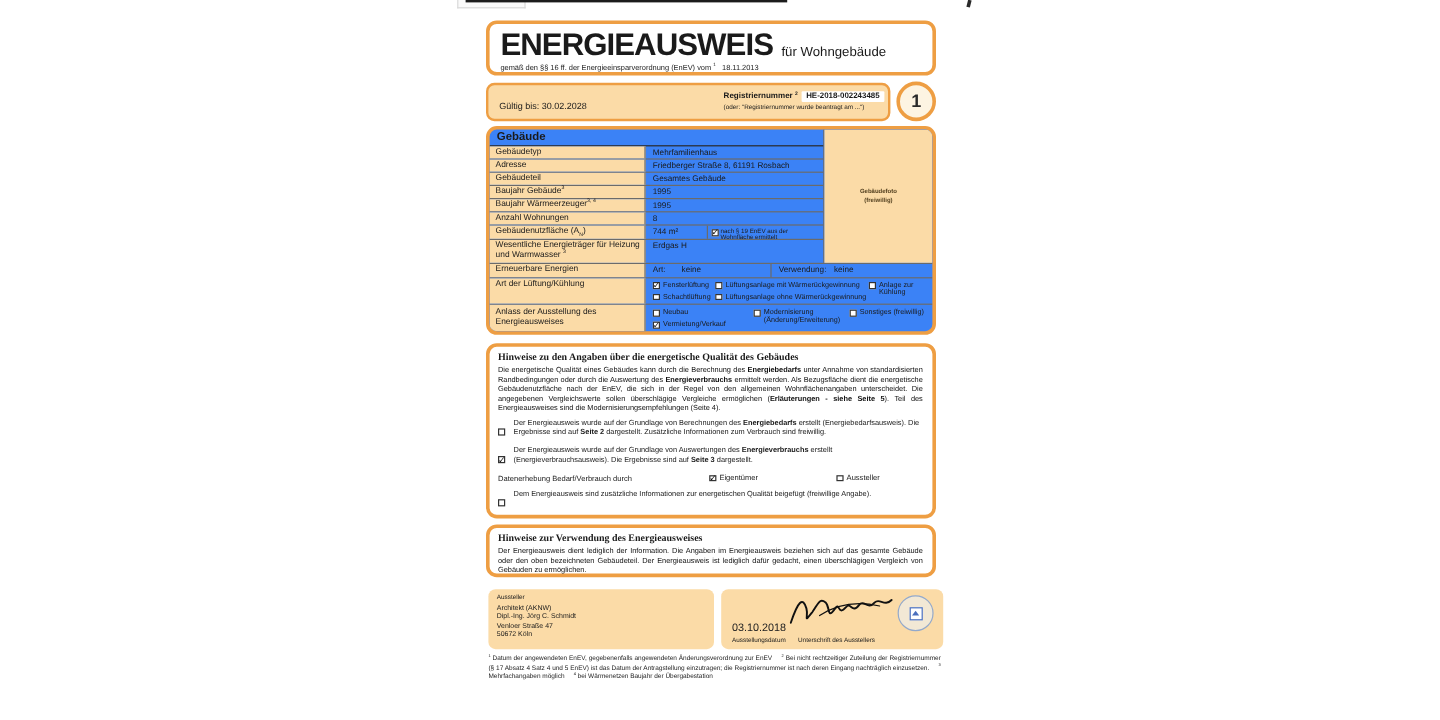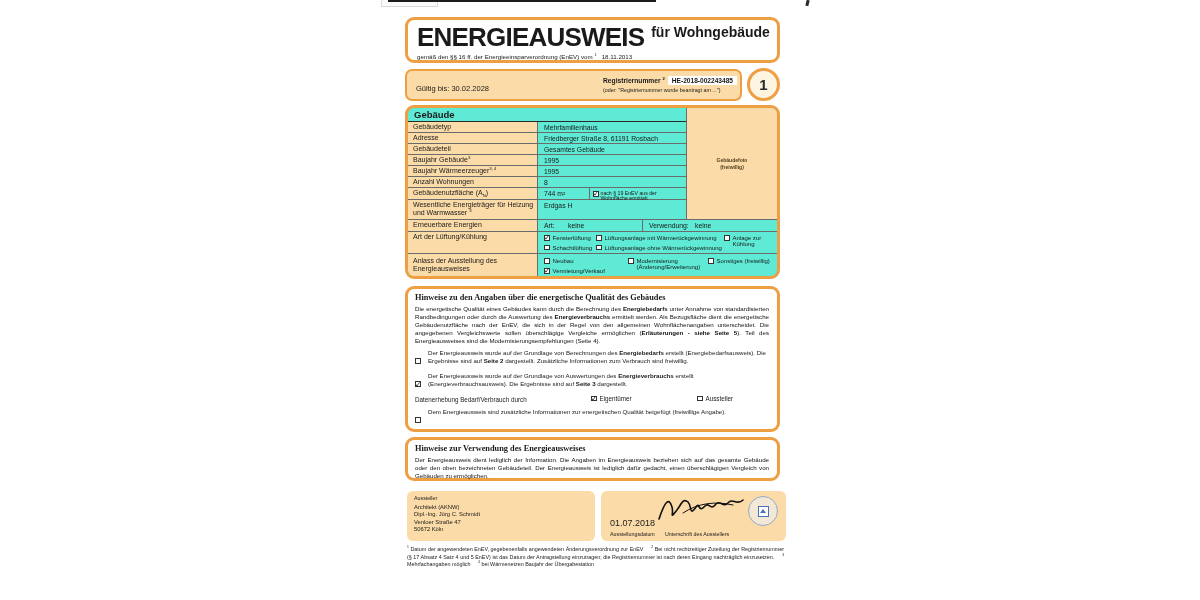--- a/index.html
+++ b/index.html
@@ -17,37 +17,37 @@
 
   
   .art-corner{position:absolute;left:381px;top:0;width:57px;height:7px;background:#fafafa;border:1px solid #d9d9d9;border-top:none;}
   .art-line{position:absolute;left:388px;top:0;width:268px;height:2px;background:#1c1c1c;}
   .art-tick{position:absolute;left:806px;top:0;width:3px;height:6px;background:#2a2a2a;transform:rotate(14deg);}
 
   .page{position:absolute;left:405px;top:15px;width:381px;height:552px;}
 
   
   .title-box{position:absolute;left:0;top:2px;width:375px;height:46px;border:3px solid var(--accent);border-radius:9px;background:#fff;padding:4px 0 0 9px;}
-  .title-line{display:flex;align-items:flex-start;}
+  .title-line{display:flex;align-items:flex-end;}
   .title-main{font-size:26px;font-weight:700;letter-spacing:-0.8px;line-height:1;}
-  .title-suffix{font-size:14px;font-weight:700;margin-left:7px;}
+  .title-suffix{font-size:11px;font-weight:400;margin-left:7px;}
   .title-sub{font-size:6.2px;margin-top:3px;color:#222;}
 
   
   .reg-box{position:absolute;left:0;top:54px;width:337px;height:32px;background:var(--panel);border:2px solid var(--accent);border-radius:7px;}
   .valid-until{position:absolute;left:9px;bottom:6px;font-size:7.5px;}
   .reg-block{position:absolute;left:196px;top:5px;width:138px;}
   .reg-line{display:flex;align-items:center;gap:3px;}
   .reg-label{font-size:6.7px;font-weight:700;white-space:nowrap;}
   .reg-num{background:#fff;padding:1px 4px;font-weight:700;font-size:6.6px;border-radius:1px;white-space:nowrap;}
   .reg-alt{font-size:5.3px;margin-top:2px;white-space:nowrap;}
   .page-circle{position:absolute;left:342px;top:53px;width:33px;height:33px;border-radius:50%;border:3.5px solid var(--accent);background:#fdf4e2;display:flex;align-items:center;justify-content:center;font-size:15px;font-weight:700;color:#2b2b2b;}
 
   
-  .sec-geb{position:absolute;left:0;top:90px;width:375px;height:174px;border:3px solid var(--accent);border-radius:9px;background:#5eead4;overflow:hidden;}
+  .sec-geb{position:absolute;left:0;top:90px;width:375px;height:174px;border:3px solid var(--accent);border-radius:9px;background:#3b82f6;overflow:hidden;}
   .geb-top{display:flex;height:111px;}
   .geb-left{width:279px;border-right:1px solid var(--line);display:flex;flex-direction:column;}
   .geb-header{height:14px;font-size:9.5px;font-weight:700;padding:1px 0 0 6px;border-bottom:1.5px solid #2a2a2a;}
   .grow{display:flex;border-bottom:1px solid var(--line);}
   .grow.h11{height:11px;} .grow.h12{height:12px;} .grow.h19{height:19px;border-bottom:none;}
   .glabel{width:130px;background:var(--panel);border-right:1px solid var(--line);font-size:7px;padding:1px 3px 0 5px;line-height:1.15;}
   .gvalue{flex:1;font-size:6.8px;padding:1.5px 3px 0 6px;}
   .gv-a{width:52px;border-right:1px solid var(--line);font-size:6.8px;padding:1.5px 3px 0 6px;}
   .gv-b{flex:1;font-size:5.2px;padding:3px 2px 0 3px;display:flex;gap:2px;align-items:flex-start;line-height:1;}
   .geb-photo{flex:1;background:var(--panel);display:flex;align-items:center;justify-content:center;text-align:center;}
@@ -273,21 +273,21 @@
 
   <div class="issuer">
     <div class="issuer-label">Aussteller</div>
     <div class="issuer-line">Architekt (AKNW)</div>
     <div class="issuer-line">Dipl.-Ing. Jörg C. Schmidt</div>
     <div class="issuer-line">Venloer Straße 47</div>
     <div class="issuer-line">50672 Köln</div>
   </div>
 
   <div class="signbox">
-    <div class="sign-date">01.07.2018</div>
+    <div class="sign-date">03.10.2018</div>
     <div class="sign-date-label">Ausstellungsdatum</div>
     <svg class="sig-svg" viewBox="0 0 100 32">
       <path d="M6 26 C 12 8, 16 4, 19 14 C 21 21, 16 27, 24 17 C 29 10, 30 5, 35 9 C 39 13, 36 24, 43 14 C 47 8, 45 21, 52 13 C 56 8, 57 19, 63 11 C 67 6, 70 16, 76 9 C 80 5, 84 13, 90 7" fill="none" stroke="#111" stroke-width="1.6" stroke-linecap="round"></path>
       <path d="M30 20 C 45 10, 62 8, 80 12" fill="none" stroke="#111" stroke-width="1" stroke-linecap="round"></path>
     </svg>
     <div class="stamp">
       <div class="stamp-inner">
         <div class="stamp-glyph"></div>
       </div>
     </div>

